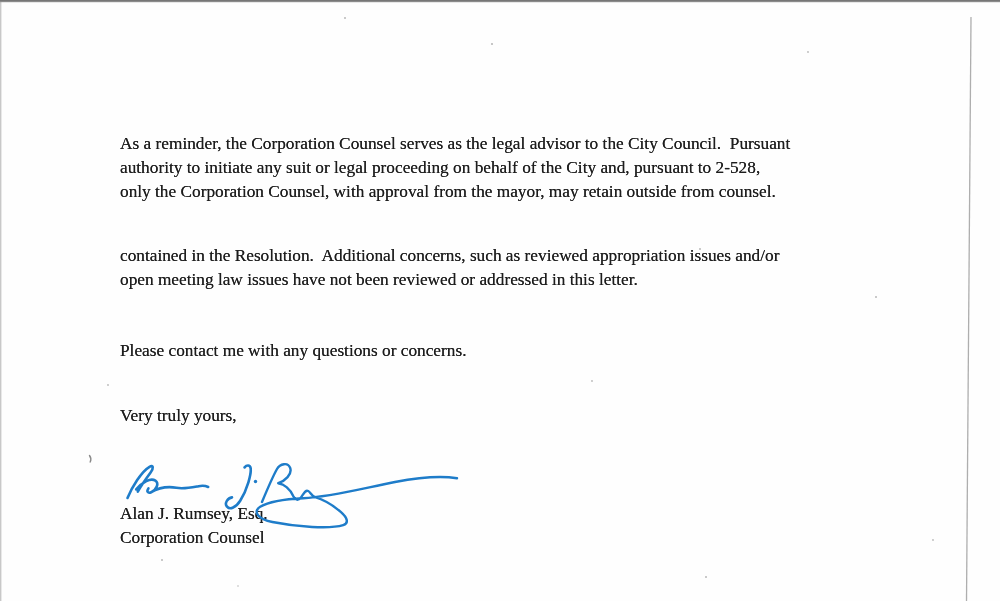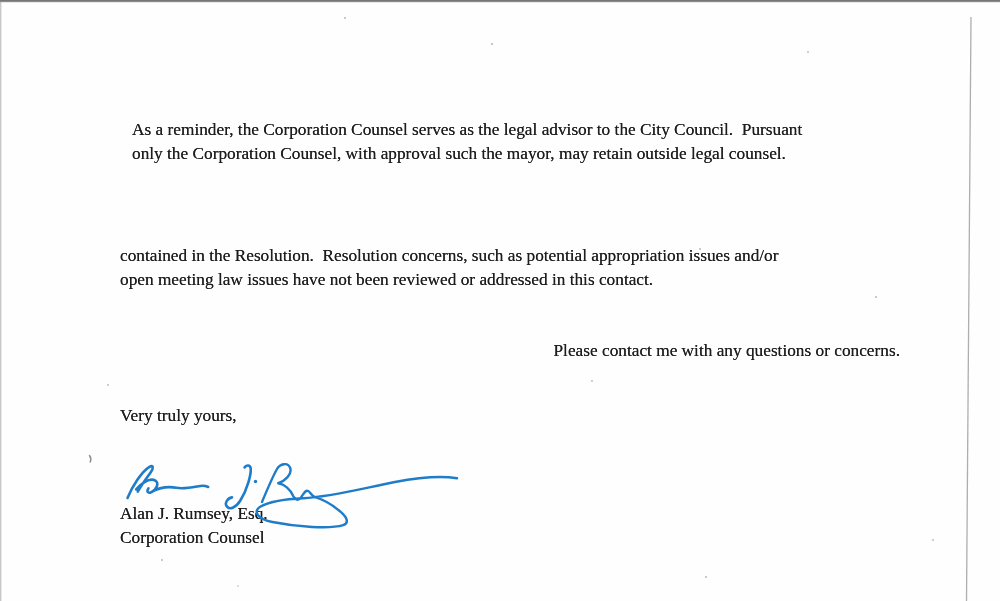--- a/index.html
+++ b/index.html
@@ -26,23 +26,23 @@
     position: absolute;
     left: 120px;
     width: 780px;
     color: #1d1d1d;
     font-size: 17.3px;
     line-height: 24px;
     z-index: 2;
     text-shadow: 0 0 0.5px rgba(25,25,25,0.85);
   }
   .line { white-space: pre; }
-  .p1 { top: 118px; margin-left: 12px; }
+  .p1 { top: 132px; }
   .p2 { top: 244px; }
-  .p3 { top: 339px; text-align: right; }
+  .p3 { top: 339px; }
   .closing { top: 404px; }
   .sigblock { top: 502px; }
 </style>
 </head>
 <body>
 
 <div class="page">
 
   <svg class="artifacts" width="1000" height="601" viewBox="0 0 1000 601">
     <rect x="0" y="0" width="1000" height="2.2" fill="#7e7e7e" opacity="0.9"></rect>
@@ -60,26 +60,27 @@
       <circle cx="162" cy="560" r="1"></circle>
       <circle cx="706" cy="577" r="1"></circle>
       <circle cx="933" cy="540" r="0.9"></circle>
       <circle cx="238" cy="586" r="0.8"></circle>
     </g>
     <path d="M89.5,455.5 C91,457.5 91.2,460 90.2,462" stroke="#8a8a8a" stroke-width="1.4" fill="none" stroke-linecap="round"></path>
   </svg>
 
   <div class="textblock p1">
     <div class="line">As a reminder, the Corporation Counsel serves as the legal advisor to the City Council.  Pursuant</div>
-    <div class="line">only the Corporation Counsel, with approval such the mayor, may retain outside legal counsel.</div>
+    <div class="line">authority to initiate any suit or legal proceeding on behalf of the City and, pursuant to 2-528,</div>
+    <div class="line">only the Corporation Counsel, with approval from the mayor, may retain outside from counsel.</div>
   </div>
 
   <div class="textblock p2">
-    <div class="line">contained in the Resolution.  Resolution concerns, such as potential appropriation issues and/or</div>
-    <div class="line">open meeting law issues have not been reviewed or addressed in this contact.</div>
+    <div class="line">contained in the Resolution.  Additional concerns, such as reviewed appropriation issues and/or</div>
+    <div class="line">open meeting law issues have not been reviewed or addressed in this letter.</div>
   </div>
 
   <div class="textblock p3">
     <div class="line">Please contact me with any questions or concerns.</div>
   </div>
 
   <div class="textblock closing">
     <div class="line">Very truly yours,</div>
   </div>
 

